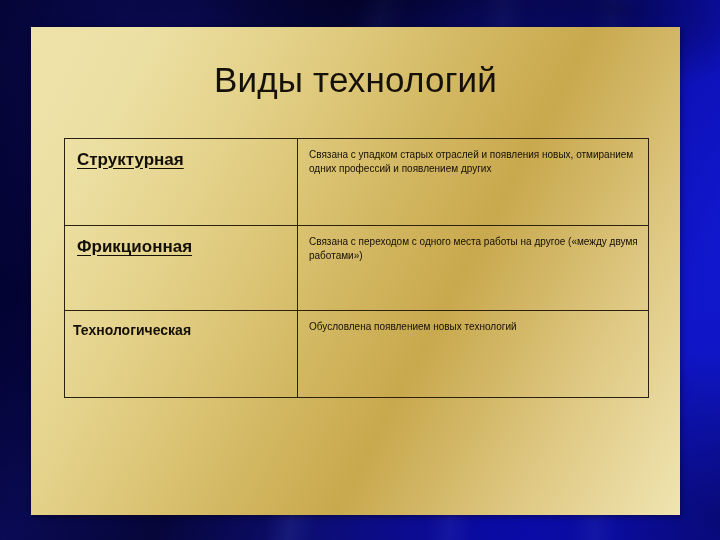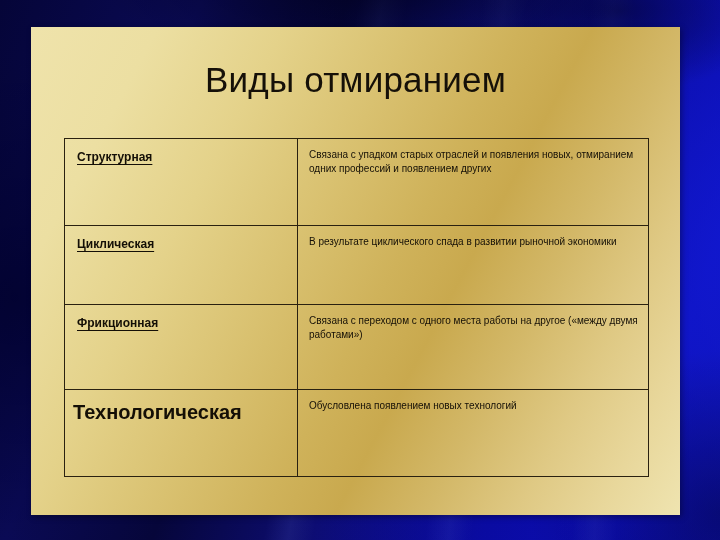--- a/index.html
+++ b/index.html
@@ -92,28 +92,28 @@
     border: 1.5px solid #2a2110;
     vertical-align: top;
     padding: 0;
     background: transparent;
   }
   .col-term  { width: 232px; }
   .col-desc  { width: 350px; }
 
   .term {
     display: block;
-    font-size: 12px;
+    font-size: 17px;
     font-weight: bold;
     color: #140f06;
     padding: 11px 0 0 12px;
     white-space: nowrap;
   }
   .term.u { text-decoration: underline; text-underline-offset: 3px; }
-  .term.tight { font-size: 20px; padding-left: 8px; }
+  .term.tight { font-size: 14px; padding-left: 8px; }
 
   .desc {
     display: block;
     font-size: 10px;
     line-height: 1.36;
     color: #140f06;
     padding: 9px 8px 0 11px;
   }
 
   .r1 td { height: 86px; }
@@ -121,38 +121,30 @@
   .r3 td { height: 84px; }
   .r4 td { height: 86px; }
 </style>
 </head>
 <body>
 
 <div id="slide">
 
   <div id="gold-panel">
 
-    <div id="title">Виды отмиранием</div>
+    <div id="title">Виды технологий</div>
 
     <table id="types-table">
       <tbody>
         <tr class="r1">
           <td class="col-term">
             <span class="term u">Структурная</span>
           </td>
           <td class="col-desc">
             <span class="desc">Связана с упадком старых отраслей и появления новых, отмиранием одних профессий и появлением других</span>
-          </td>
-        </tr>
-        <tr class="r2">
-          <td class="col-term">
-            <span class="term u">Циклическая</span>
-          </td>
-          <td class="col-desc">
-            <span class="desc">В результате циклического спада в развитии рыночной экономики</span>
           </td>
         </tr>
         <tr class="r3">
           <td class="col-term">
             <span class="term u">Фрикционная</span>
           </td>
           <td class="col-desc">
             <span class="desc">Связана с переходом с одного места работы на другое («между двумя работами»)</span>
           </td>
         </tr>

